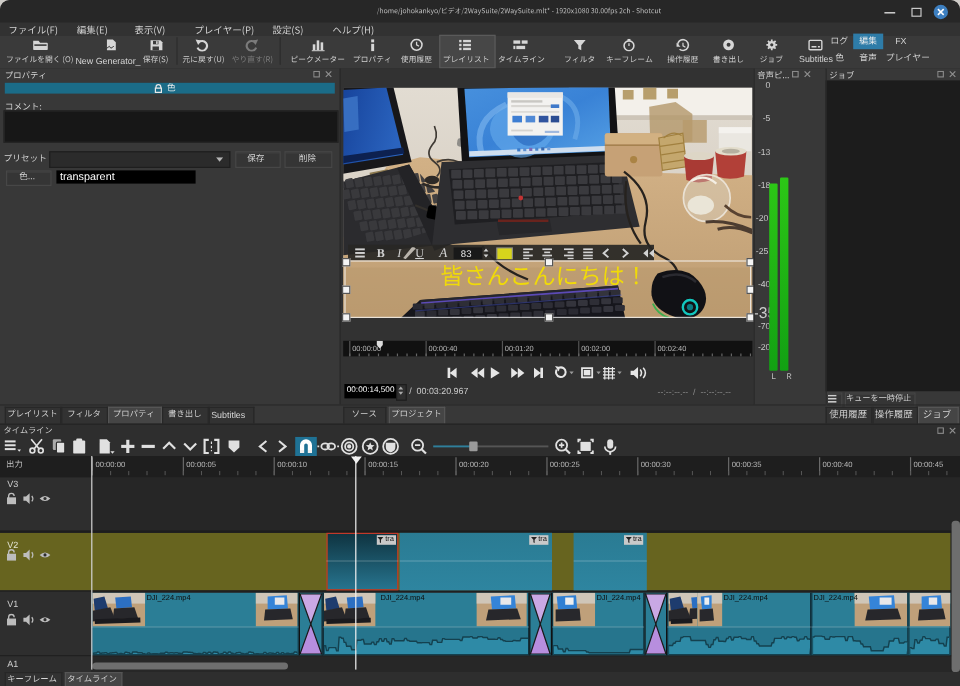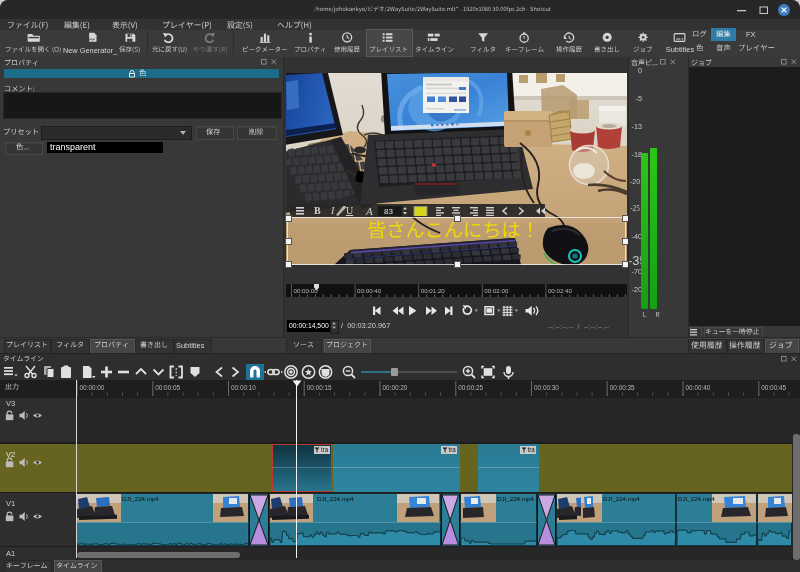--- a/index.html
+++ b/index.html
@@ -731,21 +731,21 @@
     </svg>
 <svg class="abs" style="left:660px;top:59px" width="16" height="7">
       <rect x="0.5" y="0.5" width="4.6" height="4.6" fill="none" stroke="#8f8f8f" stroke-width="0.9"></rect>
       <path d="M10.5 0.5 l4.6 4.6 M15.1 0.5 l-4.6 4.6" stroke="#8f8f8f" stroke-width="1"></path>
     </svg>
 <div class="abs" style="left:628px;top:65.5px;width:14px;text-align:right;color:#c9c9c9;font-size:7.2px;font-family:'Liberation Sans',sans-serif">0</div>
 <div class="abs" style="left:628px;top:93.5px;width:14px;text-align:right;color:#c9c9c9;font-size:7.2px;font-family:'Liberation Sans',sans-serif">-5</div>
 <div class="abs" style="left:628px;top:121.5px;width:14px;text-align:right;color:#c9c9c9;font-size:7.2px;font-family:'Liberation Sans',sans-serif">-13</div>
 <div class="abs" style="left:628px;top:149.5px;width:14px;text-align:right;color:#c9c9c9;font-size:7.2px;font-family:'Liberation Sans',sans-serif">-18</div>
 <div class="abs" style="left:628px;top:176.5px;width:14px;text-align:center;color:#c9c9c9;font-size:7.2px;font-family:'Liberation Sans',sans-serif">-20</div>
-<div class="abs" style="left:628px;top:204.5px;width:14px;text-align:center;color:#c9c9c9;font-size:7.2px;font-family:Liberation Serif, serif">-25</div>
+<div class="abs" style="left:628px;top:204.5px;width:14px;text-align:center;color:#c9c9c9;font-size:7.2px;font-family:Liberation Sans, sans-serif">-25</div>
 <div class="abs" style="left:628px;top:231.5px;width:14px;text-align:right;color:#c9c9c9;font-size:7.2px;font-family:'Liberation Sans',sans-serif">-40</div>
 <div class="abs" style="left:628px;top:252.5px;width:14px;text-align:center;color:#c9c9c9;font-size:13px;font-family:'Liberation Sans',sans-serif">-35</div>
 <div class="abs" style="left:628px;top:267.0px;width:14px;text-align:right;color:#c9c9c9;font-size:7.2px;font-family:'Liberation Sans',sans-serif">-70</div>
 <div class="abs" style="left:628px;top:285.0px;width:14px;text-align:right;color:#c9c9c9;font-size:7.2px;font-family:'Liberation Sans',sans-serif">-20</div>
 <div class="abs" style="left:641px;top:153px;width:7px;height:156px;background:linear-gradient(#2cc716,#12a013);border-radius:1px"></div>
 <div class="abs" style="left:649.5px;top:148px;width:7px;height:161px;background:linear-gradient(#2cc716,#12a013);border-radius:1px"></div>
 <div class="abs" style="left:642.5px;top:311px;color:#bbb;font-size:7.2px;font-family:Liberation Mono, monospace">L&nbsp;&nbsp;R</div>
 <div class="abs" style="left:688px;top:57px;width:112px;height:280px;background:#383838"></div>
 <svg class="tp" style="left:691.0px;top:59.0px" width="23" height="10">
       <use href="#t34" transform="translate(0,6.16)" fill="#d8d8d8"></use>

